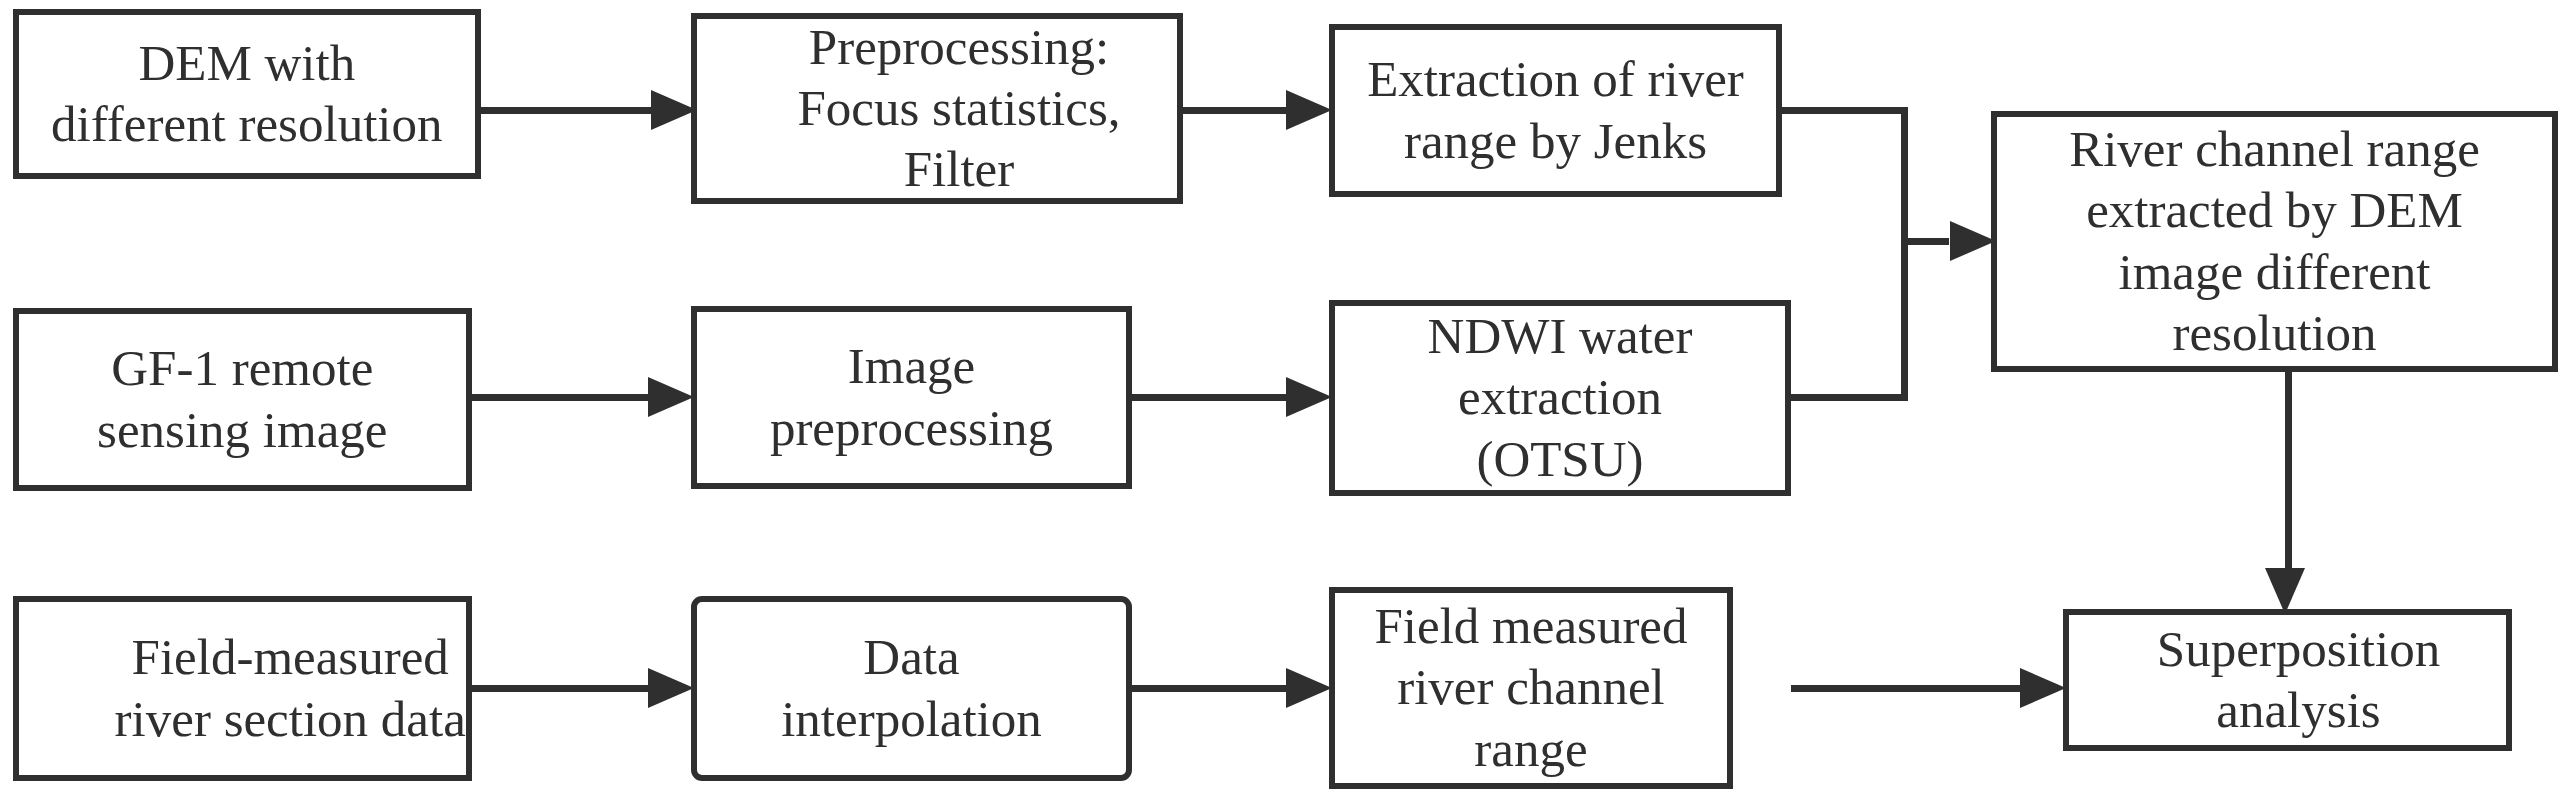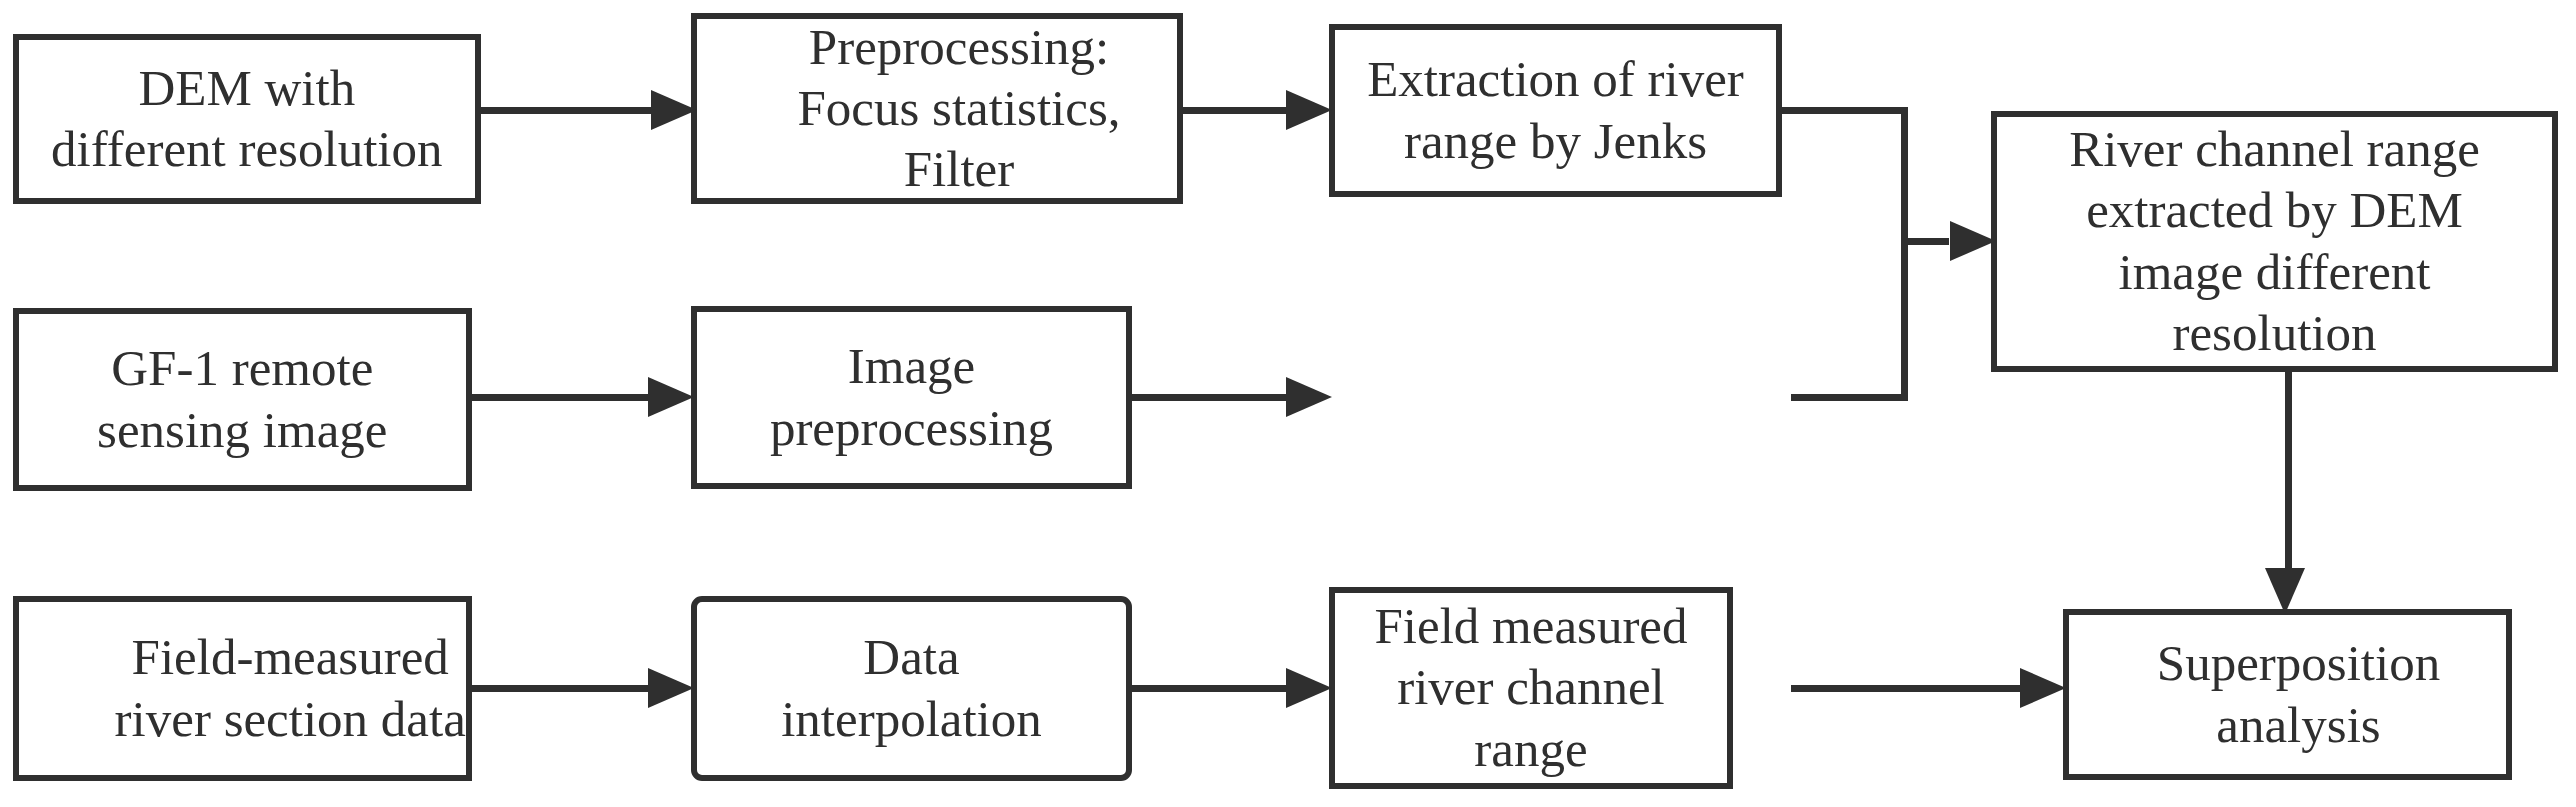--- a/index.html
+++ b/index.html
@@ -24,31 +24,31 @@
     position:absolute; width:0; height:0;
     border-top:20.4px solid transparent; border-bottom:20.4px solid transparent;
     border-left:46px solid var(--ink);
   }
   .ah-down {
     position:absolute; width:0; height:0;
     border-left:20.4px solid transparent; border-right:20.4px solid transparent;
     border-top:46px solid var(--ink);
   }
   
-  #n-dem { left:12.8px;   top:34px;  width:468px; height:170px; }
+  #n-dem { left:12.8px;   top:9px;  width:468px; height:170px; }
   #n-pre { left:691px;  top:12.8px;  width:492px; height:191px;padding-left:44px; }
   #n-jen { left:1329px; top:24px;  width:453px; height:173px; }
   #n-riv { left:1991px; top:111px; width:567px; height:261px; }
   #n-gf  { left:12.8px;   top:308px; width:459px; height:183px; }
   #n-imp { left:691px;  top:306px; width:441px; height:183px; }
   #n-ndw { left:1329px; top:300px; width:462px; height:196px; }
   #n-fld { left:12.8px;   top:596px; width:459px; height:185px;justify-content:flex-end; }
   #n-int { left:691px;  top:596px; width:441px; height:185px;border-radius:11px; }
   #n-fmr { left:1329px; top:587px; width:404px; height:202px; }
-  #n-sup { left:2063px; top:609px; width:449px; height:171px;padding-left:22px; }
+  #n-sup { left:2063px; top:609px; width:449px; height:142px;padding-left:22px; }
 </style>
 </head>
 <body>
 
 <div class="canvas">
 
   <div class="node" id="n-dem">
     <span>DEM with
 different resolution</span>
   </div>
@@ -68,20 +68,25 @@
 resolution</span>
   </div>
 
   <div class="node" id="n-gf">
     <span>GF-1 remote
 sensing image</span>
   </div>
   <div class="node" id="n-imp">
     <span>Image
 preprocessing</span>
+  </div>
+  <div class="node" id="n-ndw">
+    <span>NDWI water
+extraction
+(OTSU)</span>
   </div>
 
   <div class="node" id="n-fld">
     <span>Field-measured
 river section data</span>
   </div>
   <div class="node" id="n-int">
     <span>Data
 interpolation</span>
   </div>

